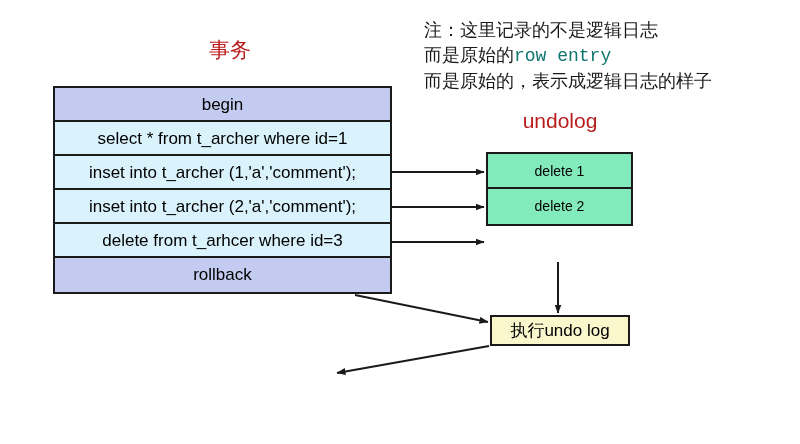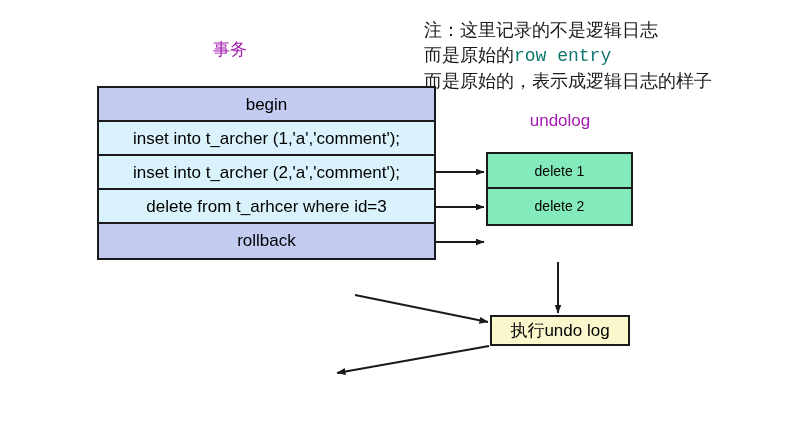--- a/index.html
+++ b/index.html
@@ -27,24 +27,24 @@
     left: 0;
     top: 0;
     width: 800px;
     height: 444px;
     pointer-events: none;
   }
 
   
   .heading {
     position: absolute;
-    font-size: 17px;
+    font-size: 21px;
     line-height: 26px;
     white-space: nowrap;
-    color: #a21caf;
+    color: #b91c1c;
   }
   #txn-title {
     left: 150px;
     top: 37px;
     width: 160px;
     text-align: center;
   }
   #undolog-title {
     left: 480px;
     top: 108px;
@@ -73,21 +73,20 @@
   
   #txn-table {
     position: absolute;
     left: 53px;
     top: 86px;
     width: 339px;
     border: 2px solid #1a1a1a;
     box-sizing: border-box;
     display: flex;
     flex-direction: column;
-    margin-left: 44px;
   }
   .txn-row {
     height: 34px;
     line-height: 34px;
     text-align: center;
     font-size: 17px;
     box-sizing: border-box;
     border-bottom: 2px solid #1a1a1a;
     white-space: nowrap;
     overflow: hidden;
@@ -189,20 +188,21 @@
   <div class="heading" id="undolog-title">undolog</div>
 
   <div id="note-block">
     <div class="note-line">注：这里记录的不是逻辑日志</div>
     <div class="note-line"><span>而是原始的</span><span class="note-accent">row entry</span></div>
     <div class="note-line">而是原始的，表示成逻辑日志的样子</div>
   </div>
 
   <div id="txn-table">
     <div class="txn-row kw">begin</div>
+    <div class="txn-row sql">select * from t_archer where id=1</div>
     <div class="txn-row sql">inset into t_archer (1,'a','comment');</div>
     <div class="txn-row sql">inset into t_archer (2,'a','comment');</div>
     <div class="txn-row sql">delete from t_arhcer where id=3</div>
     <div class="txn-row kw">rollback</div>
   </div>
 
   <div id="undolog-stack">
     <div class="undo-row">delete 1</div>
     <div class="undo-row">delete 2</div>
   </div>

